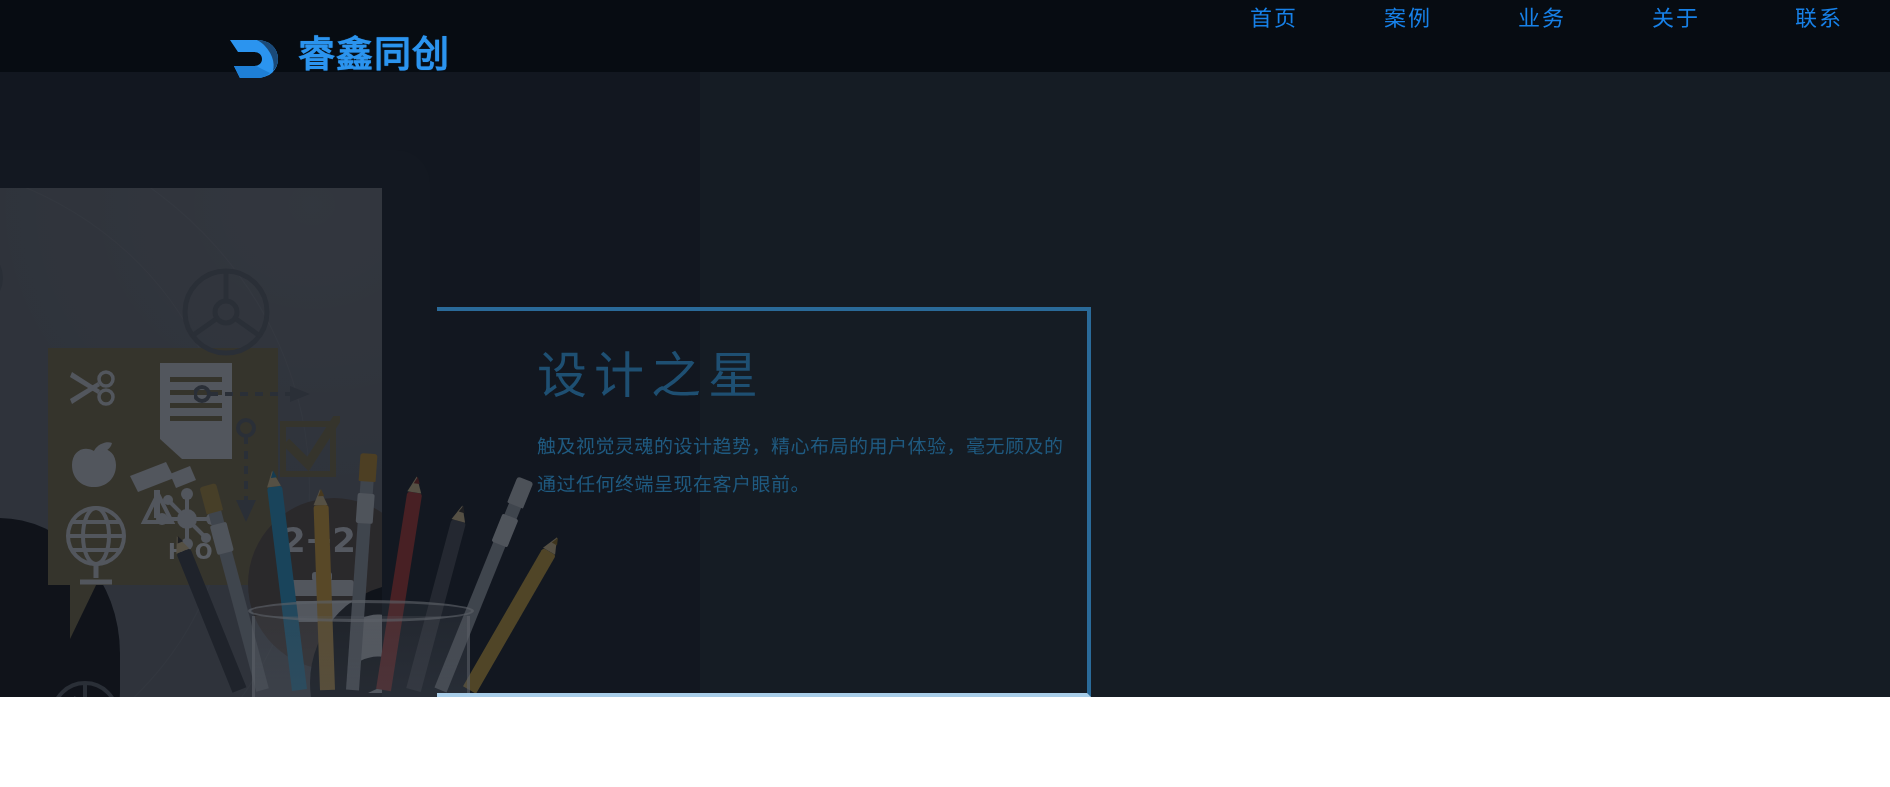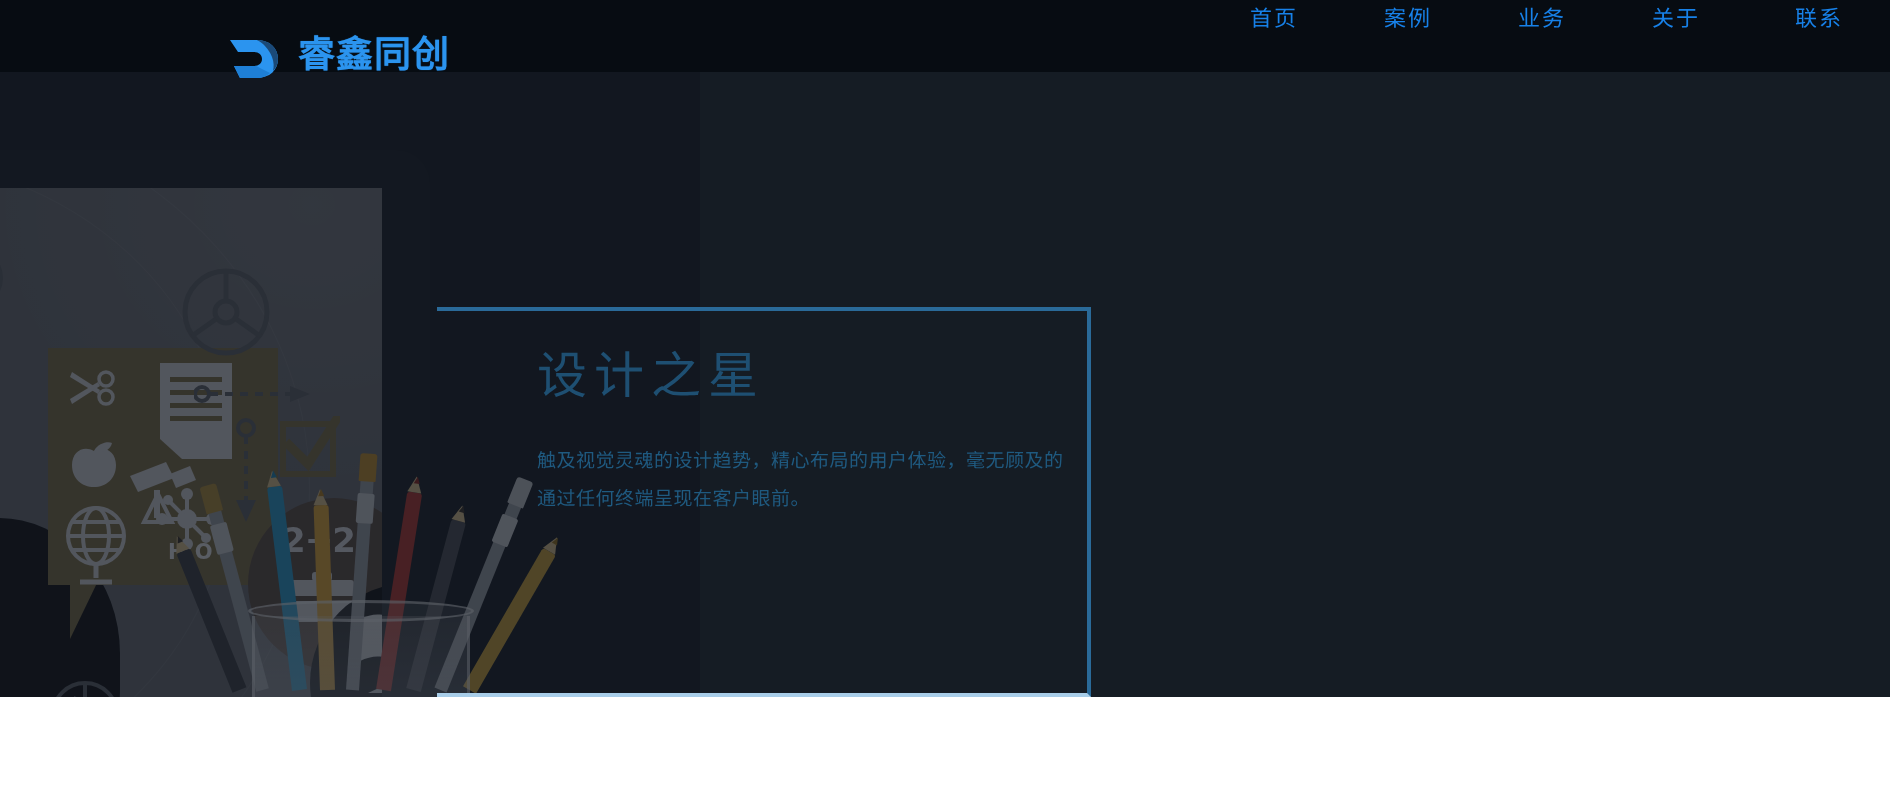--- a/index.html
+++ b/index.html
@@ -274,21 +274,21 @@
   #hero-title {
     font-family:"DejaVu Sans", sans-serif;
     font-size:50px;
     font-weight:400;
     letter-spacing:7px;
     color:#1e4f72;
     line-height:1.2;
     white-space:nowrap;
   }
   #hero-desc {
-    margin-top:36px;
+    margin-top:22px;
     width:540px;
     font-family:"Liberation Sans", sans-serif;
     font-size:19px;
     font-weight:400;
     line-height:2.0;
     letter-spacing:.5px;
     color:#1f5a80;
   }
   #contact-button {
     margin-top:44px;

